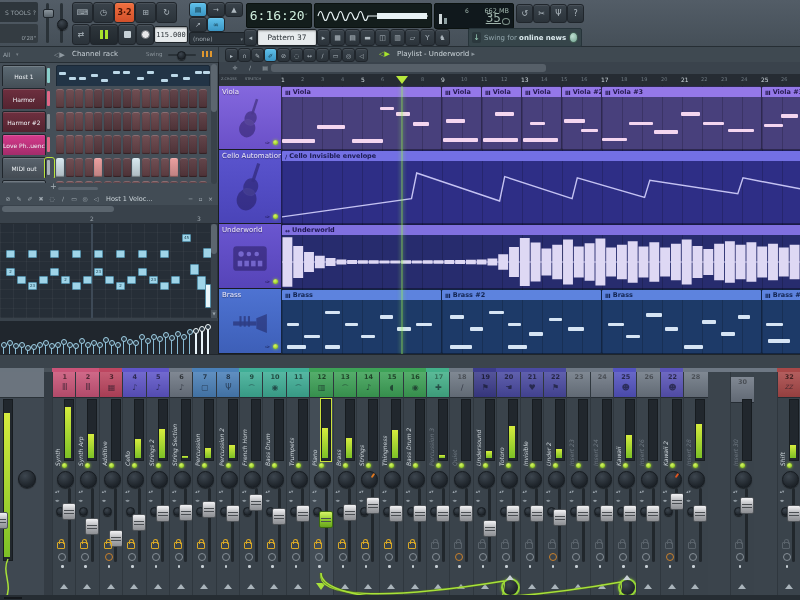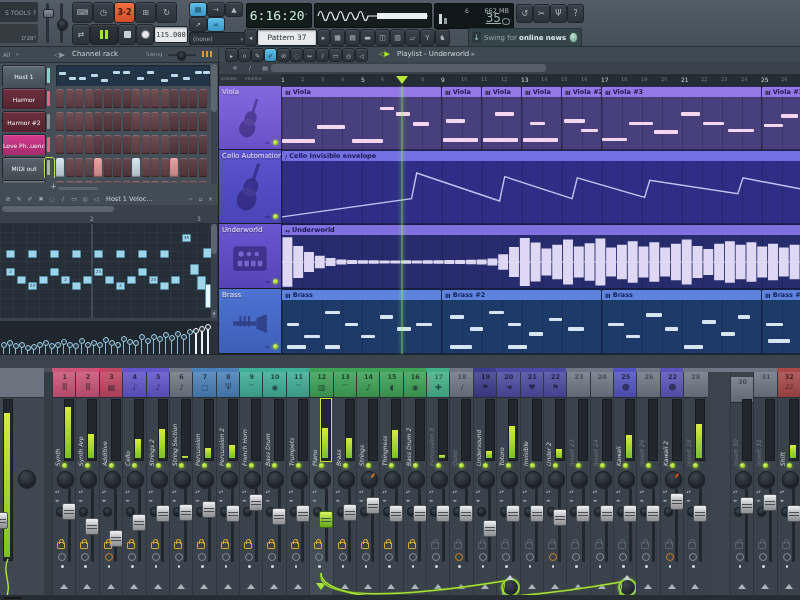--- a/index.html
+++ b/index.html
@@ -1388,38 +1388,20 @@
           <div style="position: absolute; left: 2px; top: 117px; font-size: 4.5px; color: rgb(152, 162, 170); letter-spacing: 0px;">▴▾</div>
           <div style="position: absolute; left: 2px; top: 126px; font-size: 4.5px; color: rgb(152, 162, 170);">◂▸</div>
           <div class="knob" style="position: absolute; left: 3px; top: 135px; width: 7px; height: 7px;"></div>
           <div style="position: absolute; left: 14.5px; top: 116px; width: 3px; height: 74px; background: rgb(33, 39, 44); border-radius: 2px;"></div>
           <div class="fcap" style="position: absolute; left: 9px; top: 124.7px; width: 12px; height: 15px;"></div>
           <div class="lockico" style="left: 4px; top: 170px; border: 1.5px solid rgb(89, 98, 106); color: rgb(89, 98, 106);"></div>
           <div style="position: absolute; left: 5px; top: 181px; width: 6px; height: 6px; border-radius: 50%; border: 1.5px solid rgb(134, 143, 151);"></div>
           <div style="position: absolute; left: 8px; top: 193px; width: 2.5px; height: 2.5px; border-radius: 50%; background: rgb(200, 208, 214);"></div>
           <div class="tri-up" style="position: absolute; left: 7px; top: 212px;"></div>
         </div>
-        <div style="position: absolute; left: 753.25px; top: 4px; width: 23.375px; height: 229px; background: rgb(58, 67, 75); border-left: 1px solid rgb(47, 55, 62);">
-          <div style="position: absolute; left: 0px; top: 0px; width: 100%; height: 25px; background: linear-gradient(rgba(255, 255, 255, 0.12), rgba(0, 0, 0, 0.12)), rgb(110, 120, 132); border-bottom: 1px solid rgb(38, 45, 52);">
-            <div style="position: absolute; left: 0px; top: 1px; width: 100%; text-align: center; font-size: 6.5px; font-weight: bold; color: rgba(0, 0, 0, 0.4);">31</div>
-          </div>
-          <div class="vname" style="left: -24px; top: 60px; width: 58px; color: rgb(109, 119, 128);">Insert 31</div>
-          <div style="position: absolute; left: 11px; top: 27px; width: 8px; height: 60px; background: rgb(33, 39, 45); border: 1px solid rgb(23, 28, 32);"></div>
-          <div class="ledgreen" style="position: absolute; left: 9px; top: 91px; width: 5px; height: 5px;"></div>
-          <div class="knob" style="position: absolute; left: 4px; top: 99px; width: 15px; height: 15px;"></div>
-          <div style="position: absolute; left: 2px; top: 117px; font-size: 4.5px; color: rgb(152, 162, 170); letter-spacing: 0px;">▴▾</div>
-          <div style="position: absolute; left: 2px; top: 126px; font-size: 4.5px; color: rgb(152, 162, 170);">◂▸</div>
-          <div class="knob" style="position: absolute; left: 3px; top: 135px; width: 7px; height: 7px;"></div>
-          <div style="position: absolute; left: 14.5px; top: 116px; width: 3px; height: 74px; background: rgb(33, 39, 44); border-radius: 2px;"></div>
-          <div class="fcap" style="position: absolute; left: 9px; top: 121.8px; width: 12px; height: 15px;"></div>
-          <div class="lockico" style="left: 4px; top: 170px; border: 1.5px solid rgb(89, 98, 106); color: rgb(89, 98, 106);"></div>
-          <div style="position: absolute; left: 5px; top: 181px; width: 6px; height: 6px; border-radius: 50%; border: 1.5px solid rgb(134, 143, 151);"></div>
-          <div style="position: absolute; left: 8px; top: 193px; width: 2.5px; height: 2.5px; border-radius: 50%; background: rgb(200, 208, 214);"></div>
-          <div class="tri-up" style="position: absolute; left: 7px; top: 212px;"></div>
-        </div>
         <div style="position: absolute; left: 776.625px; top: 4px; width: 23.375px; height: 229px; background: rgb(58, 67, 75); border-left: 1px solid rgb(47, 55, 62);">
           <div style="position: absolute; left: 0px; top: 0px; width: 100%; height: 25px; background: linear-gradient(rgba(255, 255, 255, 0.12), rgba(0, 0, 0, 0.12)), rgb(168, 72, 72); border-bottom: 1px solid rgb(38, 45, 52);">
             <div style="position: absolute; left: 0px; top: 1px; width: 100%; text-align: center; font-size: 6.5px; font-weight: bold; color: rgba(0, 0, 0, 0.6);">32</div>
             <div style="position: absolute; left: 0px; top: 11px; width: 100%; text-align: center; font-size: 6px; font-style: italic; color: rgba(15, 18, 30, 0.6);">ZZ</div>
           </div>
           <div class="vname" style="left: -24px; top: 60px; width: 58px; color: rgb(205, 213, 218);">Shift</div>
           <div style="position: absolute; left: 11px; top: 27px; width: 8px; height: 60px; background: rgb(33, 39, 45); border: 1px solid rgb(23, 28, 32);"></div>
           <div style="position: absolute; left: 12px; top: 73.24px; width: 6px; height: 12.76px; background: linear-gradient(rgb(214, 236, 62), rgb(124, 192, 38));"></div>
           <div class="ledgreen" style="position: absolute; left: 9px; top: 91px; width: 5px; height: 5px;"></div>
           <div class="knob" style="position: absolute; left: 4px; top: 99px; width: 15px; height: 15px;"></div>

